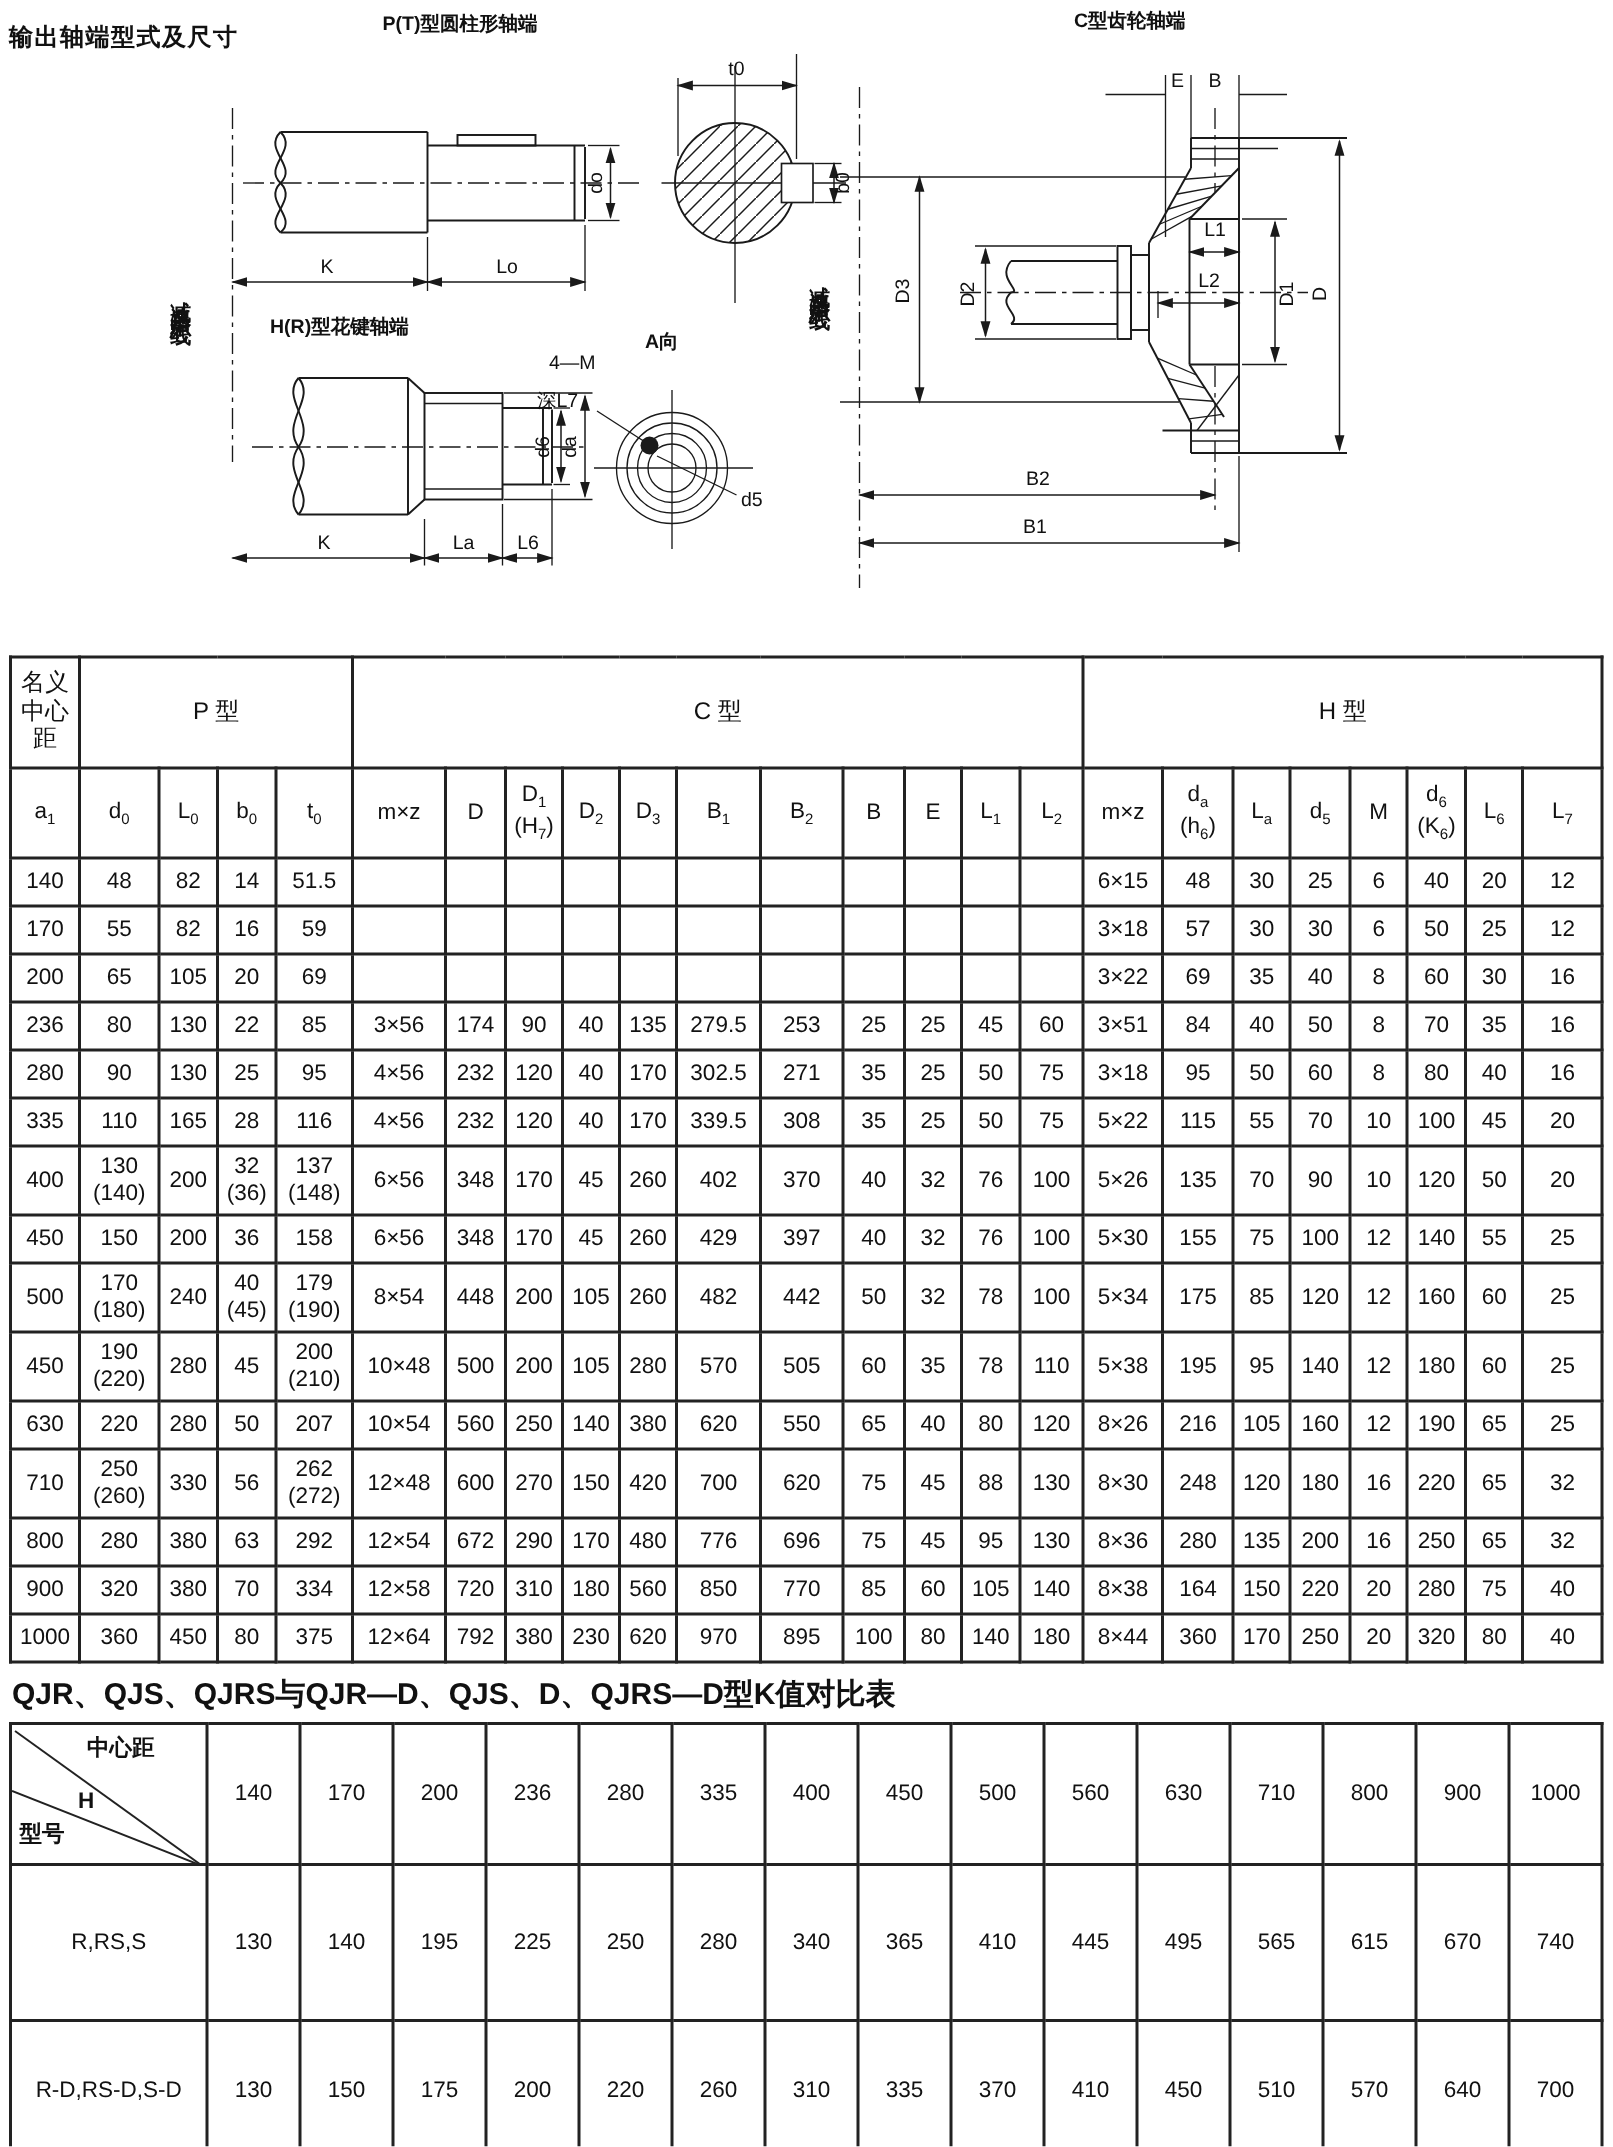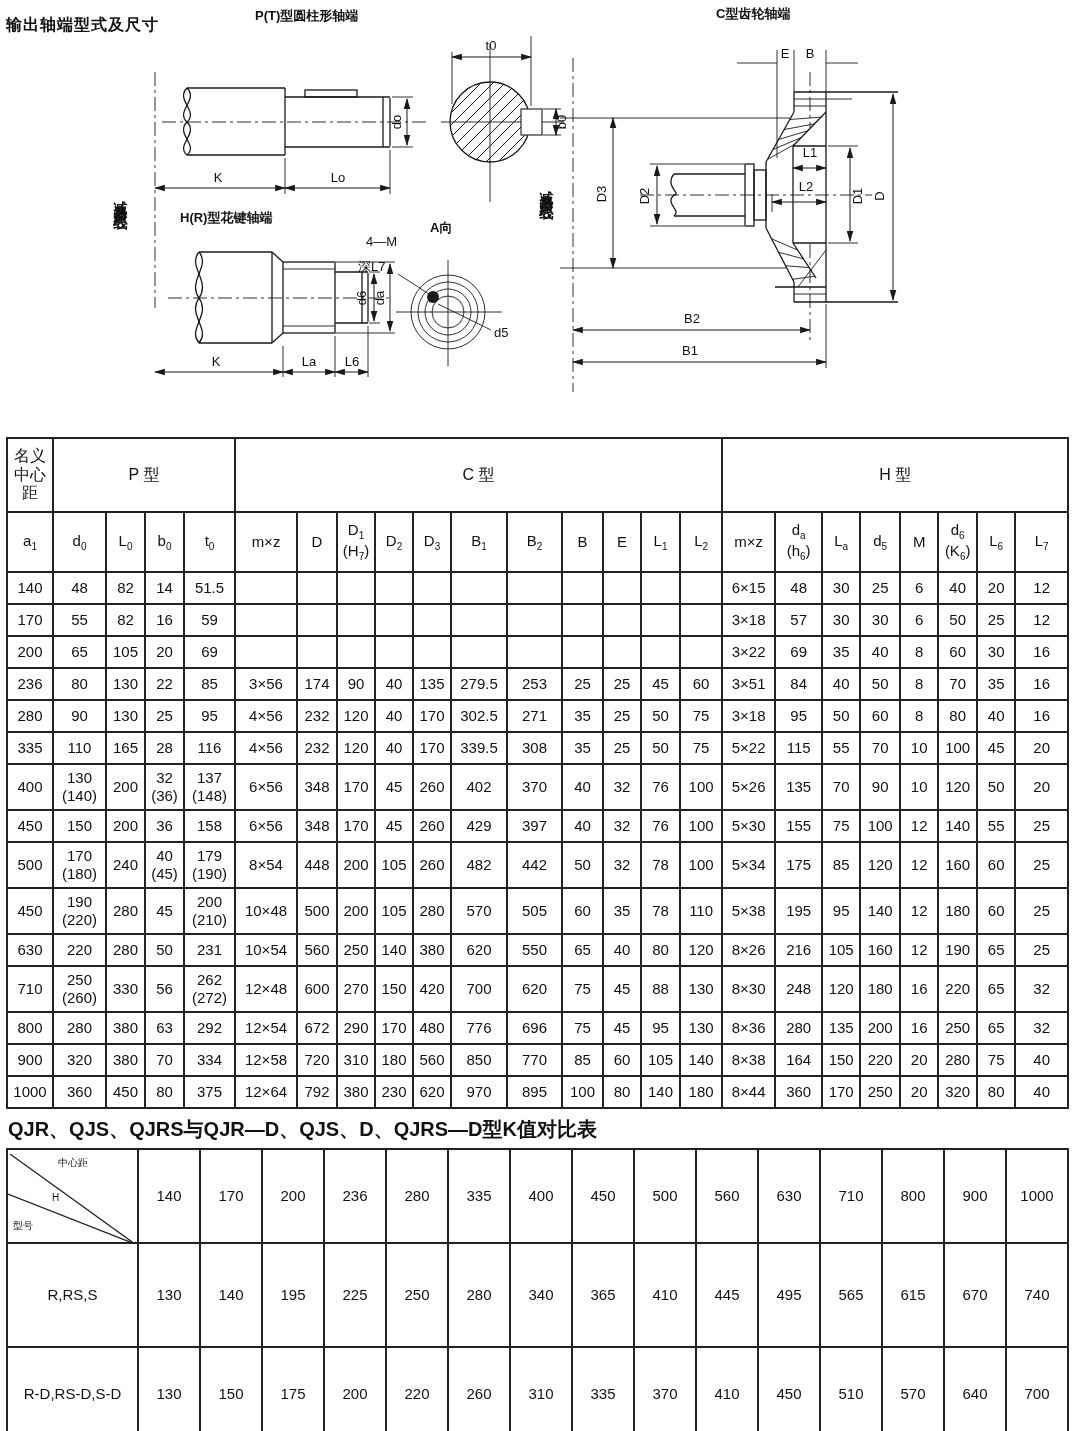--- a/index.html
+++ b/index.html
@@ -31,21 +31,21 @@
   #main-table .colh{height:56px;}
   #main-table tr.h1{height:32px;}
   #main-table tr.h2{height:46px;}
   #k-table-wrap{left:6px;top:1148px;}
   #k-table{width:1061px;}
   #k-table .kh{height:94px;}
   #k-table .kr1{height:104px;}
   #k-table .kr2{height:94px;margin-left:18px;}
   th.diag{position:relative;padding:0;}
   th.diag svg{position:absolute;left:0;top:0;}
-  th.diag span{position:absolute;font-size:10px;font-weight:normal;}
+  th.diag span{position:absolute;font-size:15px;font-weight:bold;}
   .dg-top{top:7px;left:50px;}
   .dg-mid{top:42px;left:44px;}
   .dg-bot{bottom:10px;left:5px;}
 </style>
 </head>
 <body>
 
 <div id="canvas">
 
   <h1 id="page-title" class="abs">输出轴端型式及尺寸</h1>
@@ -565,21 +565,21 @@
             <td>12</td>
             <td>180</td>
             <td>60</td>
             <td>25</td>
           </tr>
           <tr class="h1">
             <td>630</td>
             <td>220</td>
             <td>280</td>
             <td>50</td>
-            <td>231</td>
+            <td>207</td>
             <td>10×54</td>
             <td>560</td>
             <td>250</td>
             <td>140</td>
             <td>380</td>
             <td>620</td>
             <td>550</td>
             <td>65</td>
             <td>40</td>
             <td>80</td>

